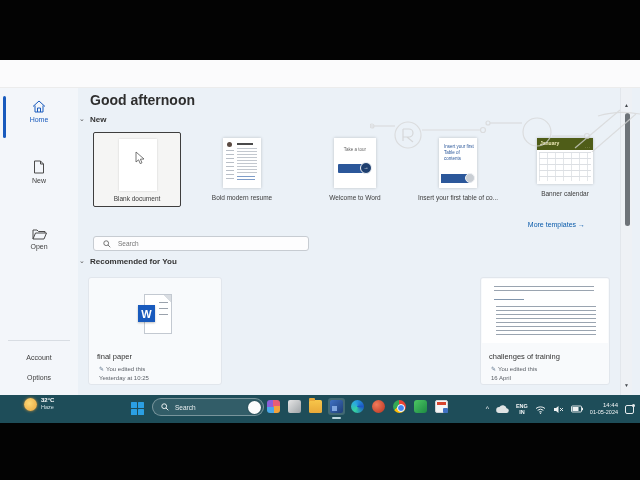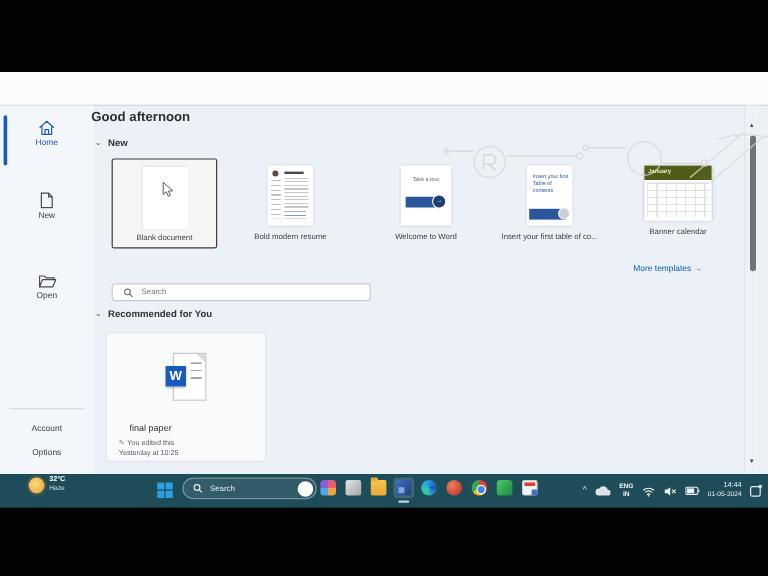--- a/index.html
+++ b/index.html
@@ -41,21 +41,21 @@
   .nav-item { position:absolute; left:0; width:78px; text-align:center; cursor:default; }
   .nav-item .ni-icon { display:block; margin:0 auto 3px; }
   .nav-label { font-size:7px; color:#404040; }
   .nav-item.active .nav-label { color:#185abd; }
   .nav-home { top:12px; } .nav-new { top:72px; } .nav-open { top:140px; }
   .sb-divider { position:absolute; left:8px; top:252px; width:62px; height:1px; background:#d8dde3; }
   .sb-foot { position:absolute; left:0; width:78px; text-align:center; font-size:7px; color:#404040; }
   .sb-account { top:266px; } .sb-options { top:286px; }
 
   
-  .greeting { position:absolute; left:76px; top:4px; font-size:11px; font-weight:bold; color:#2e2e2e; }
+  .greeting { position:absolute; left:90px; top:4px; font-size:14px; font-weight:bold; color:#2e2e2e; }
   .sec-head { position:absolute; font-size:8px; font-weight:bold; color:#333; }
   .sec-chev { position:absolute; font-size:7px; color:#555; }
   .head-new { left:90px; top:27px; } .chev-new { left:79px; top:27px; }
   .head-rec { left:90px; top:169px; } .chev-rec { left:79px; top:169px; }
 
   
   .tpl-blank { position:absolute; left:93px; top:44px; width:88px; height:75px; background:#f5f5f4;
     border:1.5px solid #3e3e3e; border-radius:2px; }
   .tpl-blank .page { position:absolute; left:25px; top:6px; width:38px; height:52px; background:#fff; box-shadow:0 0 2px rgba(0,0,0,.15); }
   .tpl-label-in { position:absolute; left:0; bottom:4px; width:100%; text-align:center; font-size:6.5px; color:#3c3c3c; }
@@ -99,21 +99,21 @@
 
   
   .searchbox { position:absolute; left:93px; top:148px; width:216px; height:15px; background:#fdfdfe;
     border:1px solid #c7ccd2; border-radius:3px; display:flex; align-items:center; }
   .searchbox .mag { margin-left:9px; }
   .searchbox .ph { margin-left:7px; font-size:6.5px; color:#767676; }
 
   
   .rcard { position:absolute; top:189px; height:108px; background:#f8fafc; border:1px solid #e1e6ec; border-radius:3px; overflow:hidden; }
   .rc1 { left:88px; width:134px; } .rc2 { left:286px; width:131px; } .rc3 { left:480px; width:130px; }
-  .rc-title { position:absolute; left:19px; top:74px; font-size:7.5px; color:#333; }
+  .rc-title { position:absolute; left:8px; top:74px; font-size:7.5px; color:#333; }
   .rc-status { position:absolute; left:10px; top:87px; font-size:6px; color:#5a5f66; }
   .rc-status .pencil { font-size:6px; color:#6a7f95; margin-right:2px; }
   .rc-date { position:absolute; left:10px; top:97px; font-size:6px; color:#5a5f66; }
 
   .doc-icon { position:absolute; left:49px; top:16px; width:36px; height:44px; }
   .doc-page { position:absolute; right:2px; top:0; width:28px; height:40px; background:#fff; border:1px solid #c3c9d1;
     background-image:linear-gradient(225deg,#d9dde2 0 5px,#fff 5px); }
   .doc-lines { position:absolute; right:6px; top:8px; width:9px; height:18px;
     background-image:repeating-linear-gradient(#9aa2ac 0 1.5px, transparent 1.5px 6px); }
   .doc-w { position:absolute; left:0; top:11px; width:17px; height:17px; background:#185abd; color:#fff;
@@ -325,20 +325,30 @@
         <div class="doc-page"></div>
           <div class="doc-lines"></div>
           <div class="doc-w">W</div>
       </div>
       <div class="rc-title">final paper</div>
       <div class="rc-status"><span class="pencil">✎</span><span>You edited this</span></div>
       <div class="rc-date">Yesterday at 10:25</div>
     </div>
 
 
+    <div class="rcard rc3">
+      <div class="prev">
+        <div class="plines gray pl-a"></div>
+          <div class="plines pl-b"></div>
+          <div class="plines gray pl-c"></div>
+      </div>
+      <div class="rc-title">challenges of training</div>
+      <div class="rc-status"><span class="pencil">✎</span><span>You edited this</span></div>
+      <div class="rc-date">16 April</div>
+    </div>
 
     <div class="scrollbar">
       <div class="sb-arrow sb-up">▲</div>
       <div class="sb-thumb"></div>
       <div class="sb-arrow sb-down">▼</div>
     </div>
   </div>
 
   <svg class="cursor" width="11" height="14" viewBox="0 0 11 14">
     <path d="M1 1 L1 11 L3.6 8.8 L5.2 12.6 L7 11.8 L5.4 8.2 L9 8 Z" fill="#fff" stroke="#555" stroke-width="0.8"></path>

